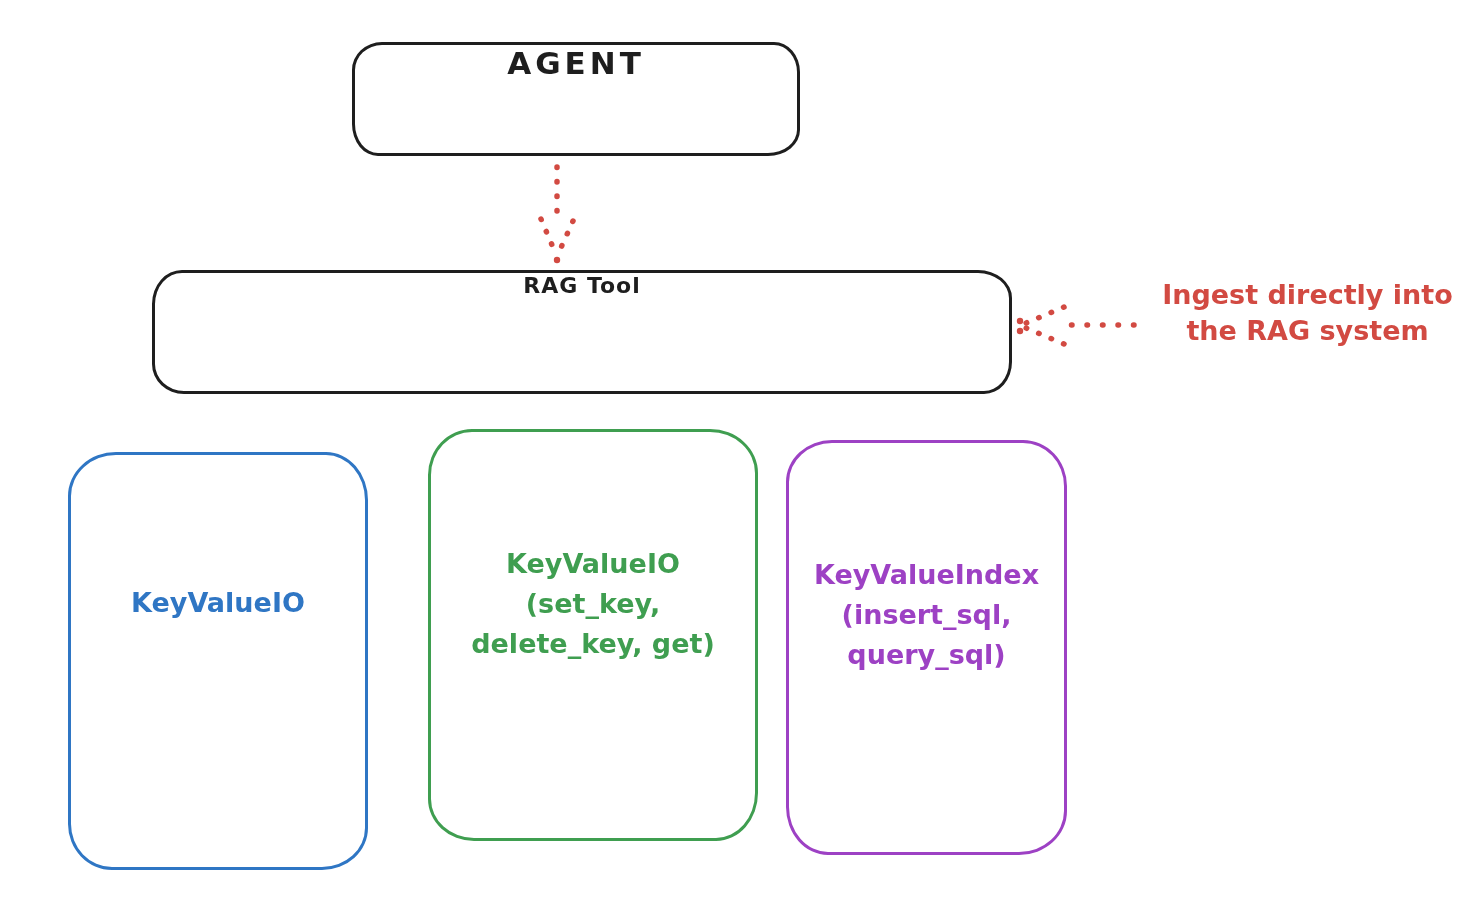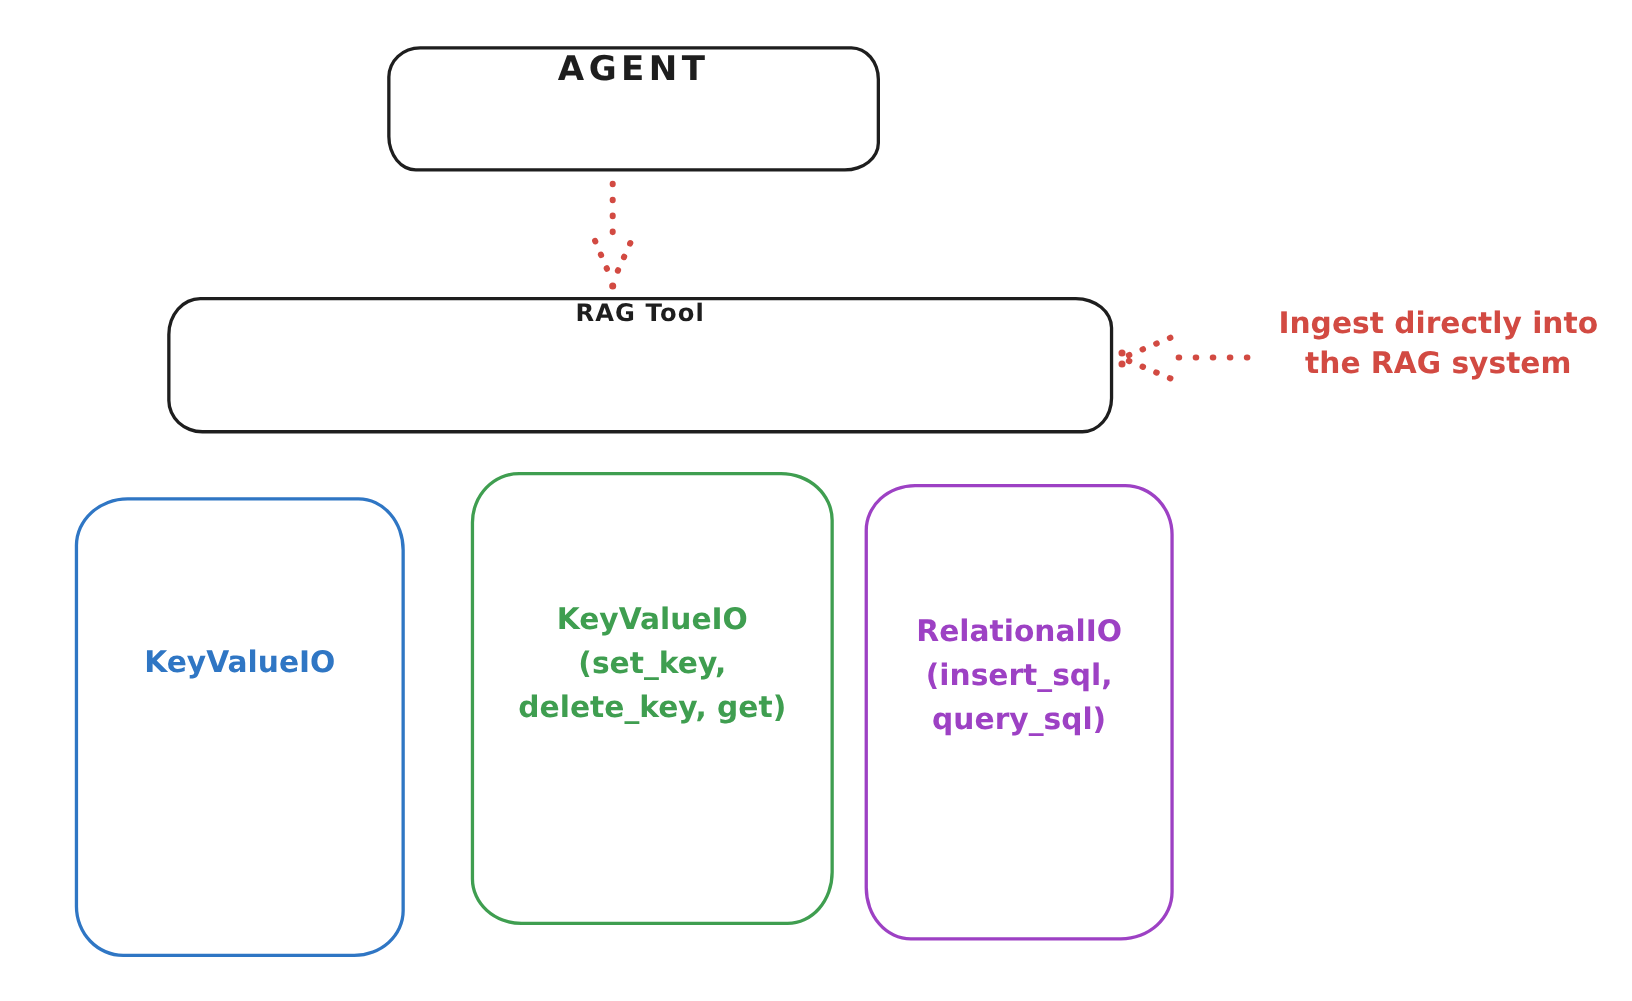--- a/index.html
+++ b/index.html
@@ -119,18 +119,18 @@
     <div class="card-index">KeyValueIO</div>
   </div>
 
   <div class="card card-green">
     <div class="card-main">KeyValueIO
 (set_key,
 delete_key, get)</div>
   </div>
 
   <div class="card card-purple">
-    <div class="card-main">RelationalIO
+    <div class="card-main">KeyValueIndex
 (insert_sql,
 query_sql)</div>
   </div>
 
 </div>
 
 </body></html>

